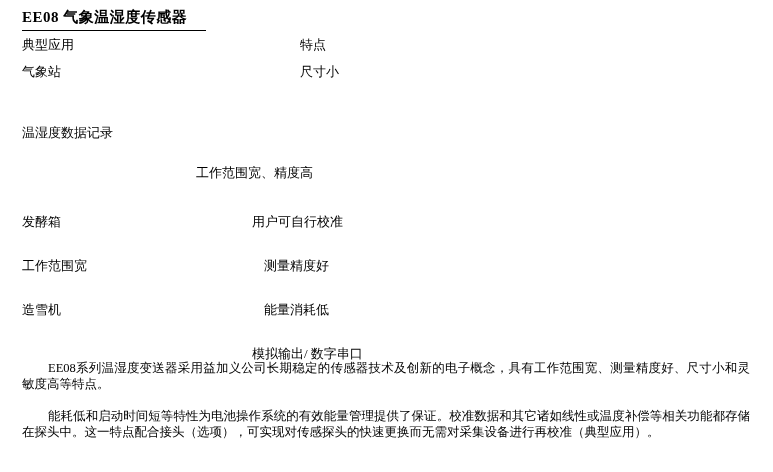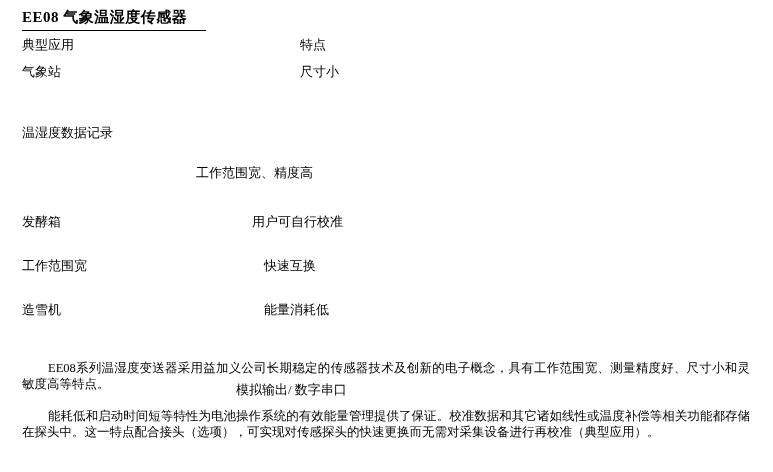--- a/index.html
+++ b/index.html
@@ -100,29 +100,29 @@
   </div>
 
 
   <div class="two-col-row" style="top:213px;">
     <span class="col-left">发酵箱</span>
     <span class="col-right" style="left:252px;text-align:right;">用户可自行校准</span>
   </div>
 
   <div class="two-col-row" style="top:257px;">
     <span class="col-left">工作范围宽</span>
-    <span class="col-right" style="left:264px;">快速互换</span>
+    <span class="col-right" style="left:264px;">测量精度好</span>
   </div>
 
   <div class="two-col-row" style="top:301px;">
     <span class="col-left">造雪机</span>
     <span class="col-right" style="left:264px;">能量消耗低</span>
   </div>
 
   <div class="two-col-row" style="top:345px;">
-    <span class="col-right" style="left:236px;margin-top:36px;">模拟输出/ 数字串口</span>
+    <span class="col-right" style="left:252px;">模拟输出/ 数字串口</span>
   </div>
 
   <div class="para" style="top:360px;"><span class="indent"></span><span>EE08系列温湿度变送器采用益加义公司长期稳定的传感器技术及创新的电子概念，具有工作范围宽、测量精度好、尺寸小和灵敏度高等特点。</span></div>
 
   <div class="para" style="top:408px;"><span class="indent"></span><span>能耗低和启动时间短等特性为电池操作系统的有效能量管理提供了保证。校准数据和其它诸如线性或温度补偿等相关功能都存储在探头中。这一特点配合接头（选项），可实现对传感探头的快速更换而无需对采集设备进行再校准（典型应用）。</span></div>
 
 </div>
 
 </body></html>

